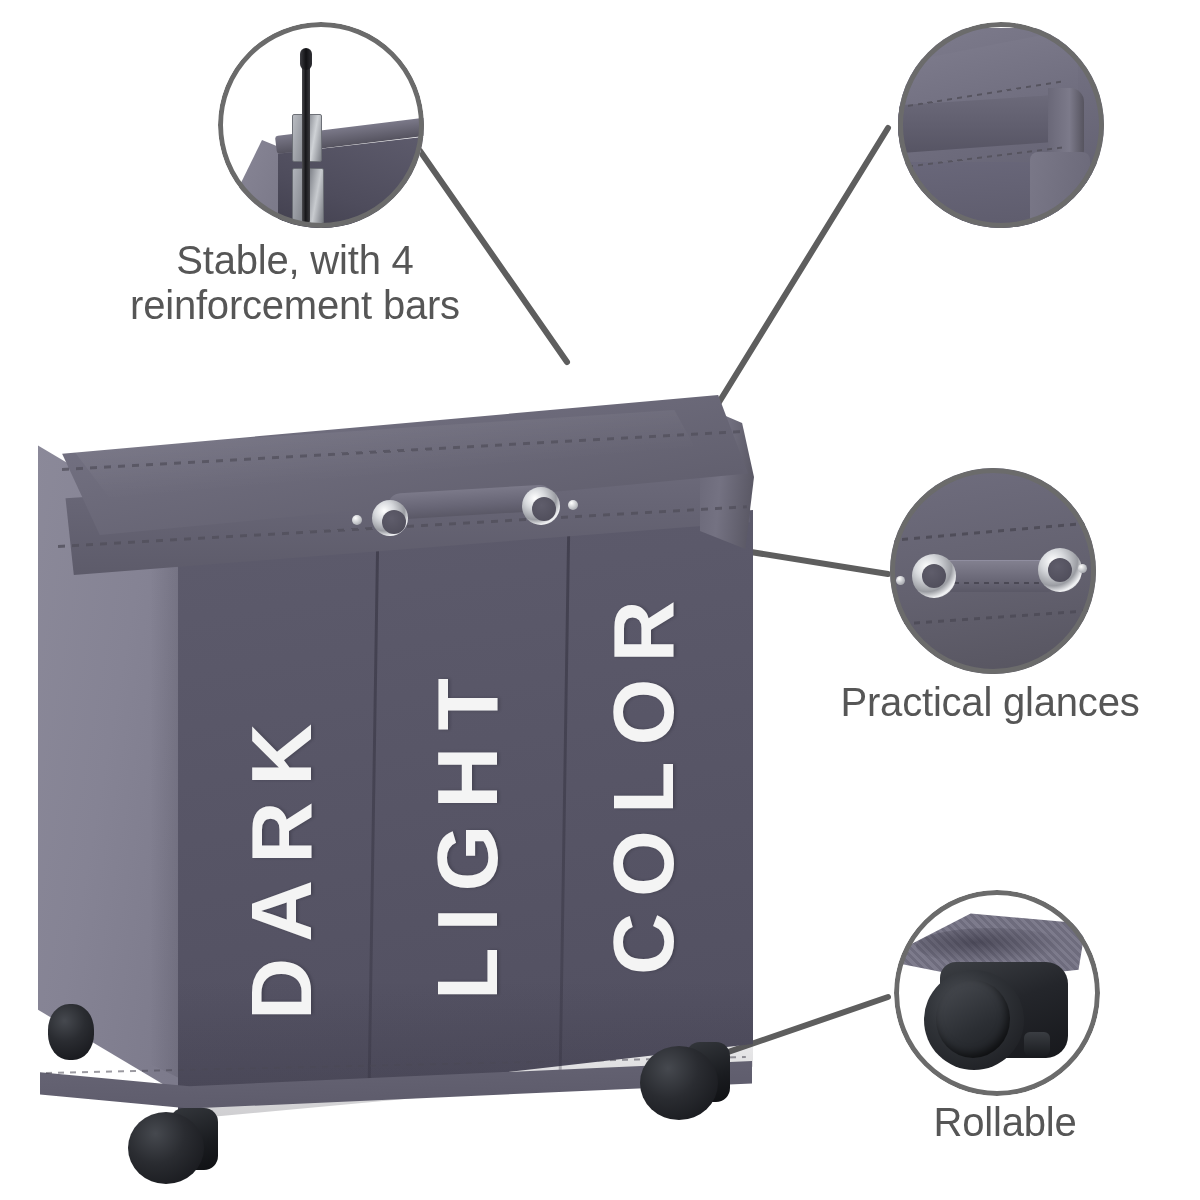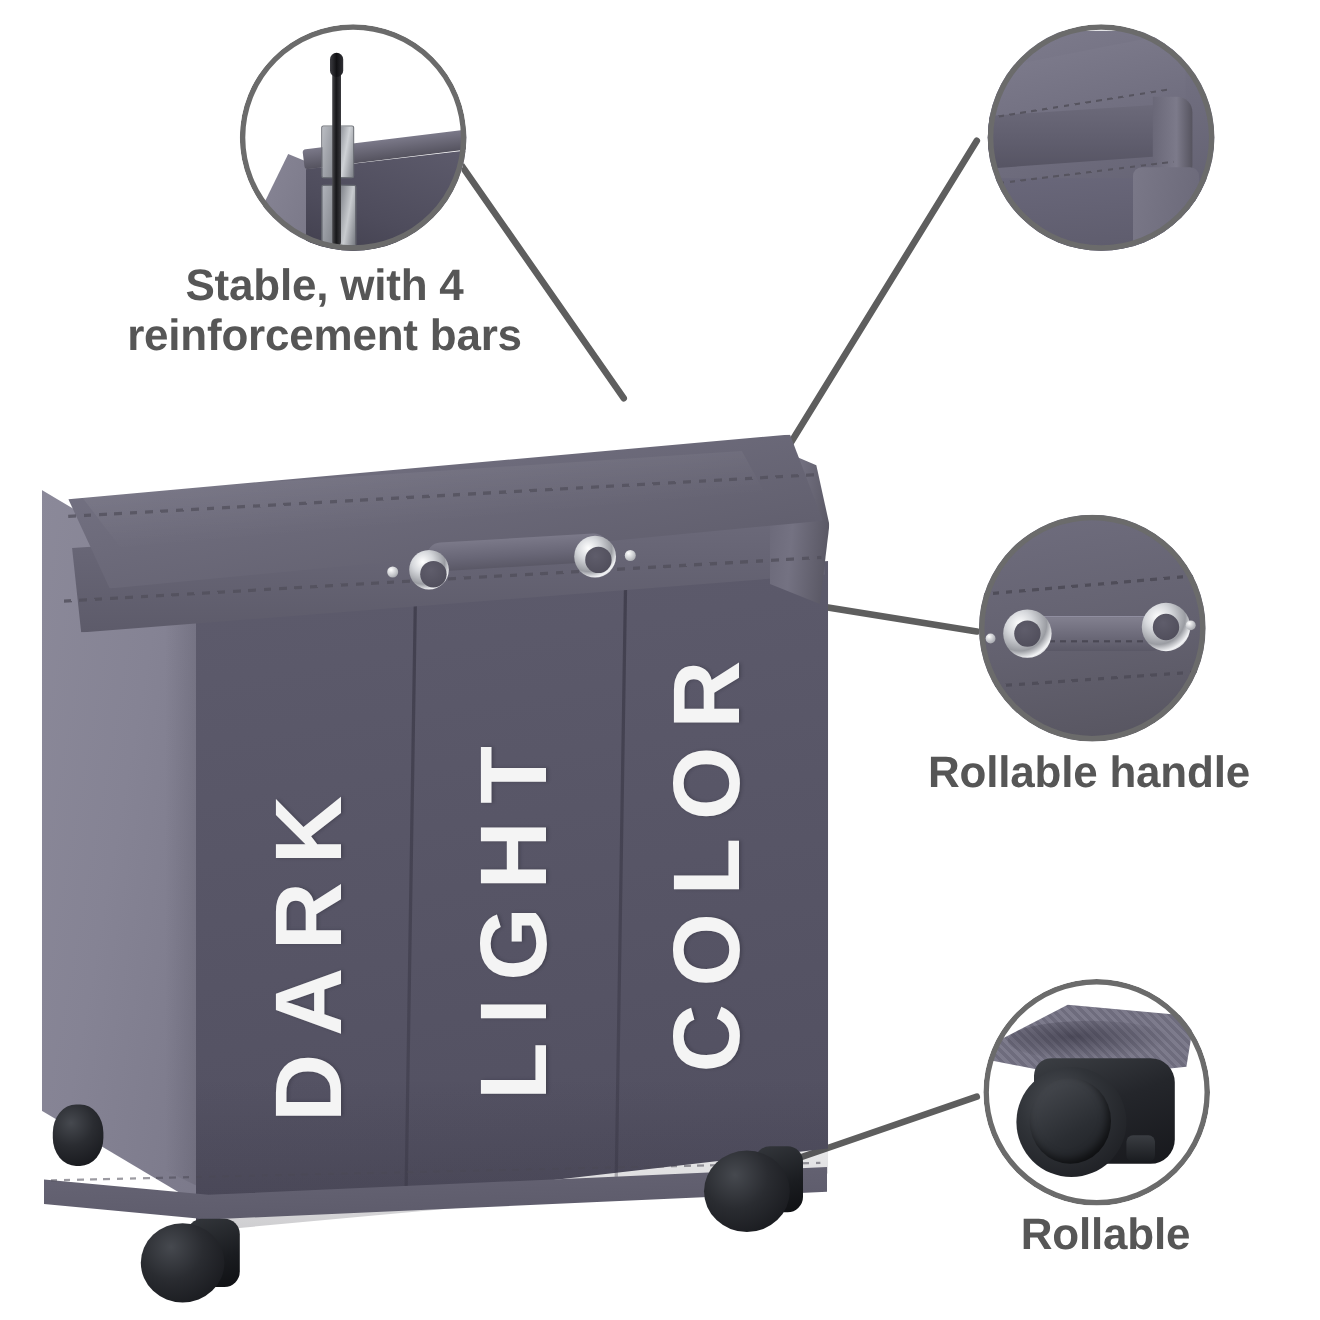--- a/index.html
+++ b/index.html
@@ -14,21 +14,21 @@
     width: 1200px; height: 1200px;
     background: #ffffff;
   }
   .layer { position: absolute; left: 0; top: 0; width: 1200px; height: 1200px; }
   svg.layer { pointer-events: none; }
 
   
   .caption {
     position: absolute;
     color: #565656;
-    font-weight: bold;
+    font-weight: normal;
     text-align: center;
     line-height: 1.12;
     letter-spacing: -0.2px;
     white-space: pre-line;
   }
   #cap-bars     { left: 60px;  top: 238px; width: 470px; font-size: 40px; }
   #cap-cover    { left: 820px; top: 238px; width: 330px; font-size: 40px; }
   #cap-handle   { left: 795px; top: 680px; width: 390px; font-size: 40px; }
   #cap-rollable { left: 860px; top: 1100px;width: 290px; font-size: 40px; text-align: center; }
 
@@ -447,16 +447,16 @@
       <div class="fab housing"></div>
       <div class="fab pin"></div>
       <div class="fab tyre"></div>
       <div class="fab hub"></div>
     </div>
     <div class="ring"></div>
   </div>
 
   <div class="caption" id="cap-bars">Stable, with 4
 reinforcement bars</div>
-  <div class="caption" id="cap-handle">Rollable handle</div>
+  <div class="caption" id="cap-handle">Practical glances</div>
   <div class="caption" id="cap-rollable">Rollable</div>
 
 </div>
 
 </body></html>

